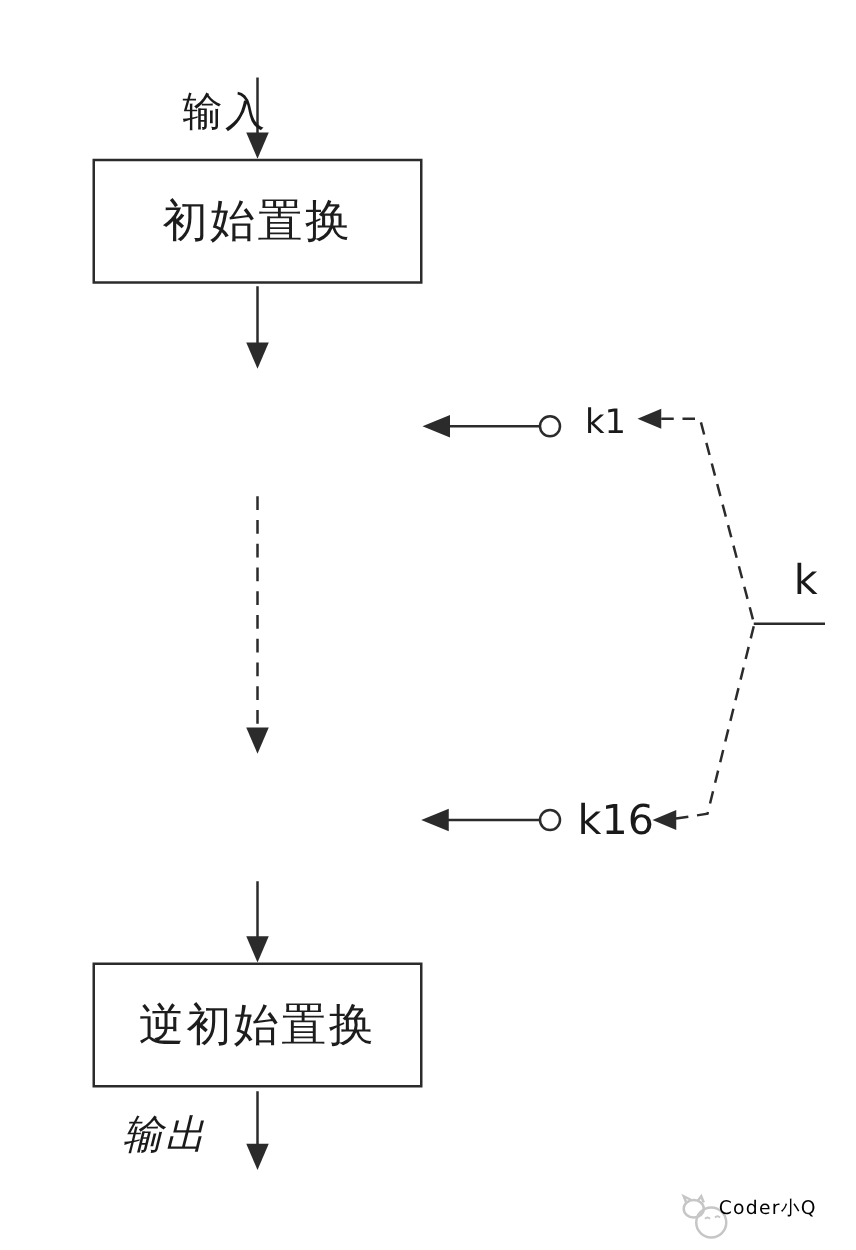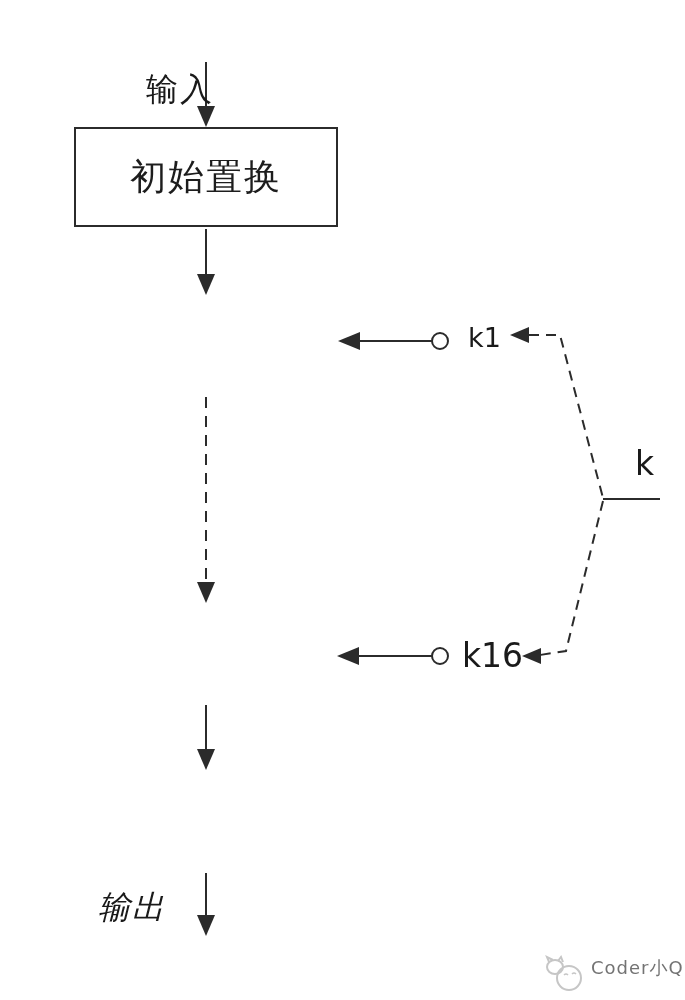--- a/index.html
+++ b/index.html
@@ -19,22 +19,22 @@
   .node-3{top:603px;}
   .node-4{top:770px;}
   .lbl{position:absolute;line-height:1;white-space:nowrap;color:#1a1a1a;}
   .lbl-input {left:106px;top:73px;font-size:32px;letter-spacing:2px;margin-left:40px;}
   .lbl-output{left:98px; top:891px;font-size:32px;letter-spacing:2px;font-style:italic;}
   .lbl-k1 {left:468px;top:324px;font-size:27px;}
   .lbl-k16{left:462px;top:639px;font-size:33px;}
   .lbl-k  {left:635px;top:447px;font-size:33px;}
   .watermark{position:absolute;left:0;top:0;width:685px;height:1000px;pointer-events:none;}
   .wm-icon{position:absolute;left:544px;top:952px;width:44px;height:42px;}
-  .wm-brand{position:absolute;left:591px;top:957px;font-size:18px;line-height:1.2;
-            color:#737373;letter-spacing:1px;white-space:nowrap;}
+  .wm-brand{position:absolute;left:575px;top:957px;font-size:15px;line-height:1.2;
+            color:#000000;letter-spacing:1px;white-space:nowrap;}
   .wm-sub{position:absolute;left:616px;top:972px;font-size:14px;line-height:1.2;
           font-weight:700;color:#b9b9b9;white-space:nowrap;margin-top:32px;}
 </style>
 </head>
 <body>
 
 <div class="stage">
 
   <svg class="connectors" viewBox="0 0 685 1000" fill="none" stroke="#2b2b2b" stroke-width="2">
 
@@ -64,20 +64,23 @@
     <path d="M529,335 L560,335 L603,498" stroke-dasharray="10 7"></path>
     <polygon points="510,335 529,327 529,343" fill="#2b2b2b" stroke="none"></polygon>
     <path d="M603,501 L566,651 L540,655" stroke-dasharray="10 7"></path>
     <polygon points="522,656 541,648 541,664" fill="#2b2b2b" stroke="none"></polygon>
     <line x1="603" y1="499" x2="660" y2="499"></line>
   </svg>
 
   <div class="node node-1">
     <span>初始置换</span>
   </div>
+  <div class="node node-4">
+    <span>逆初始置换</span>
+  </div>
 
   <div class="lbl lbl-input">输入</div>
   <div class="lbl lbl-output">输出</div>
   <div class="lbl lbl-k1">k1</div>
   <div class="lbl lbl-k16">k16</div>
   <div class="lbl lbl-k">k</div>
 
   <div class="watermark">
     <svg class="wm-icon" viewBox="0 0 44 42" fill="none" stroke="#c6c6c6" stroke-width="2">
       <ellipse cx="11" cy="15" rx="8" ry="7"></ellipse>

